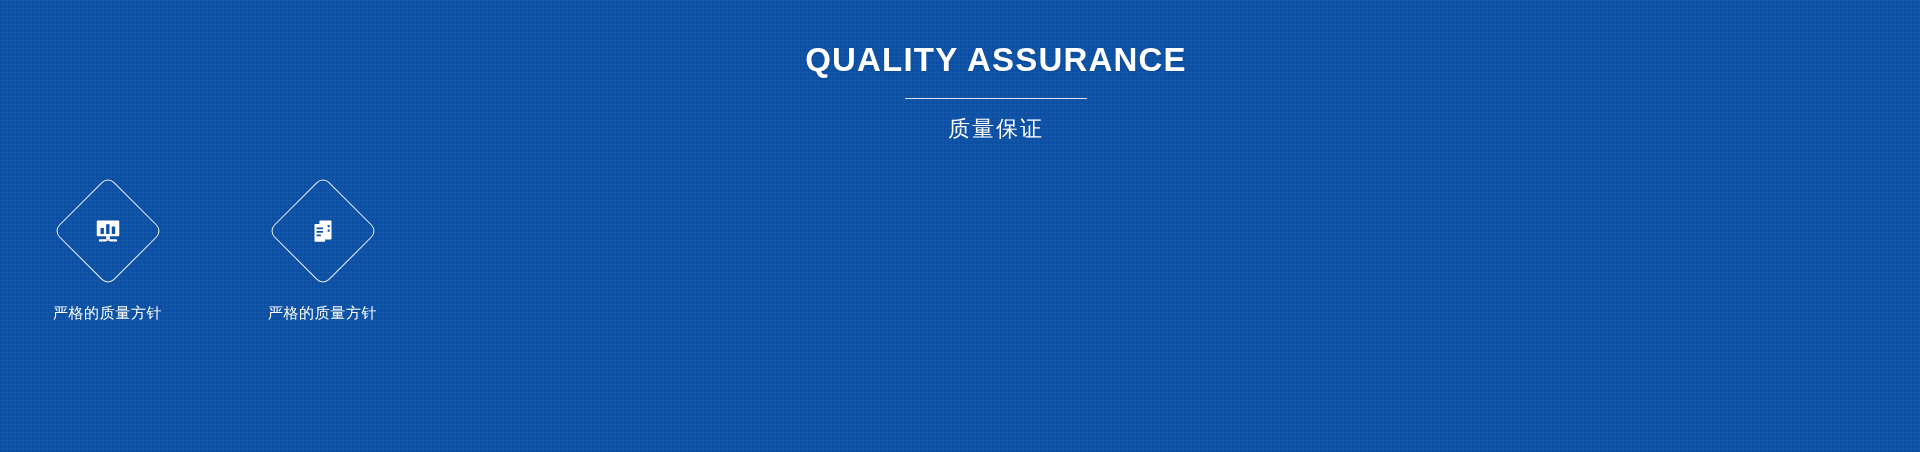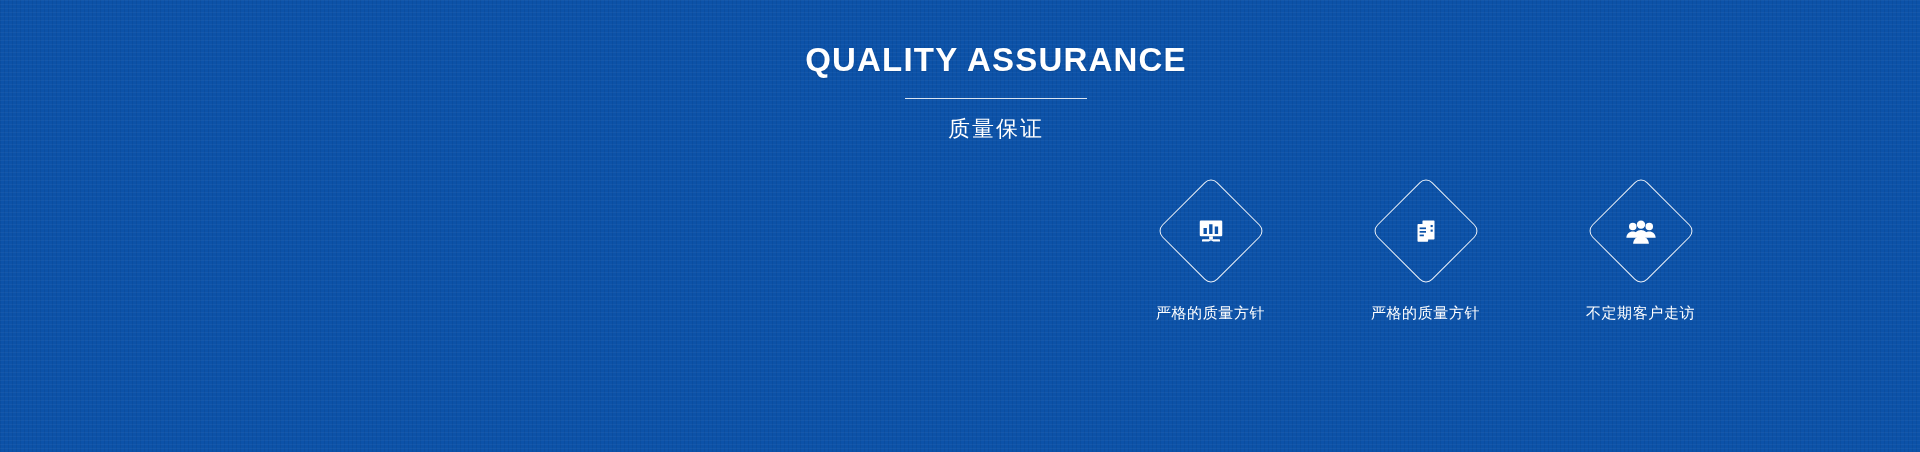--- a/index.html
+++ b/index.html
@@ -67,21 +67,21 @@
     margin: 14px 0 8px 0;
   }
 
   
   .features {
     position: absolute;
     top: 192px;
     left: 0;
     width: 1748px;
     display: flex;
-    justify-content: flex-end;
+    justify-content: flex-start;
     align-items: flex-start;
   }
 
   .feature {
     width: 215px;
     display: flex;
     flex-direction: column;
     align-items: center;
   }
 
@@ -164,33 +164,16 @@
             <rect x="15" y="29" width="6" height="2.4" fill="#0C52A8"></rect>
             <rect x="30.5" y="15.5" width="3" height="3" fill="#0C52A8"></rect>
             <rect x="30.5" y="22" width="3" height="3" fill="#0C52A8"></rect>
           </svg>
         </div>
       </div>
       <div class="feature-label">严格的质量方针</div>
     </div>
 
 
-    <div class="feature">
-      <div class="diamond">
-        <div class="diamond-inner">
-          <svg viewBox="0 0 48 48" width="36" height="36" aria-hidden="true">
-            <circle cx="13" cy="18" r="5"></circle>
-            <path d="M4.5 33 c0 -5 3.8 -8.5 8.5 -8.5 s8.5 3.5 8.5 8.5 z"></path>
-            <circle cx="35" cy="18" r="5"></circle>
-            <path d="M26.5 33 c0 -5 3.8 -8.5 8.5 -8.5 s8.5 3.5 8.5 8.5 z"></path>
-            <circle cx="24" cy="15.5" r="5.6"></circle>
-            <path d="M14.5 32 c0 -5.4 4.2 -9.3 9.5 -9.3 s9.5 3.9 9.5 9.3 z"></path>
-            <circle cx="24" cy="29.5" r="6"></circle>
-            <path d="M13.5 41 c0 -5.9 4.7 -10 10.5 -10 s10.5 4.1 10.5 10 z"></path>
-          </svg>
-        </div>
-      </div>
-      <div class="feature-label">不定期客户走访</div>
-    </div>
 
 
   </div>
 </div>
 
 </body></html>

